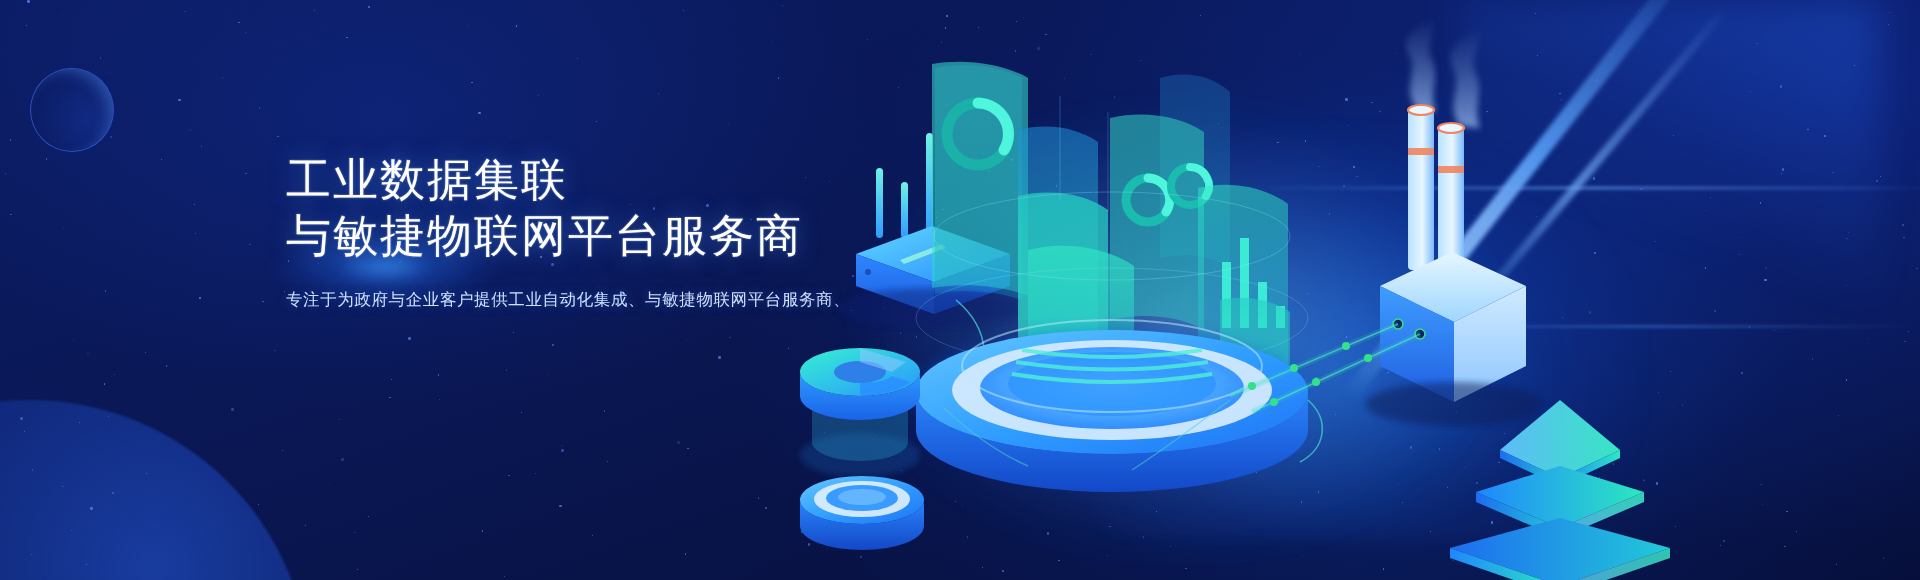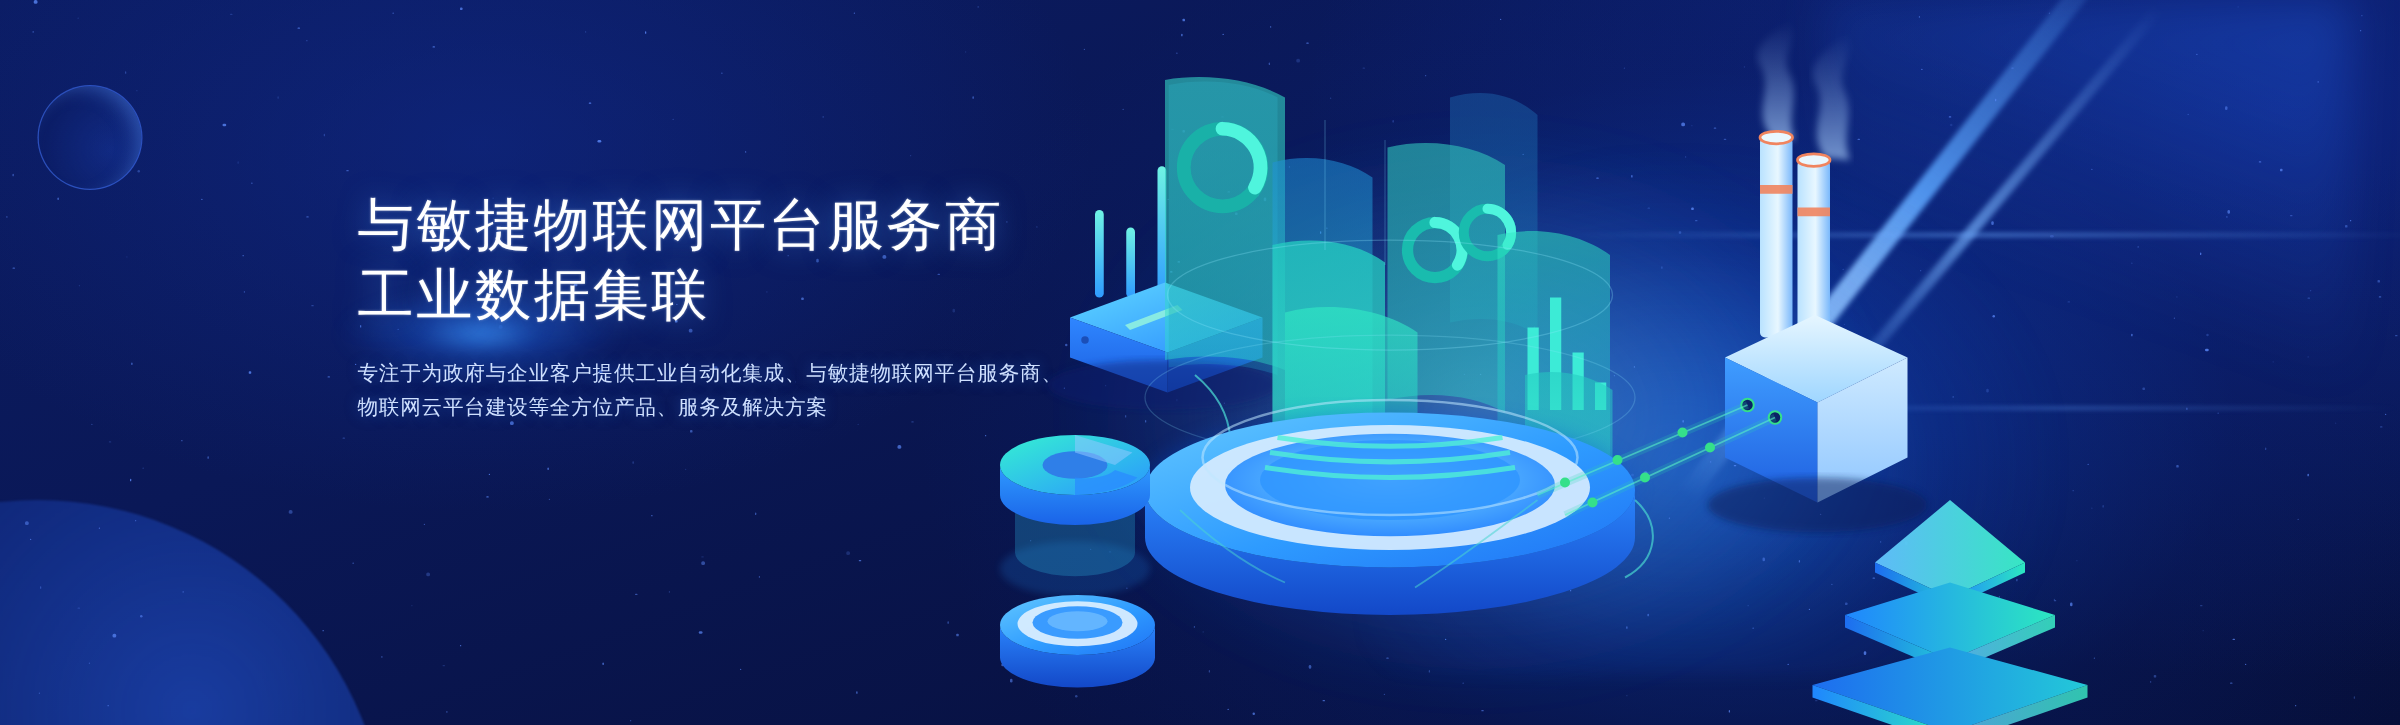--- a/index.html
+++ b/index.html
@@ -420,25 +420,24 @@
         <div class="star" style="left: 438.5px; top: 398.8px; width: 1.4px; height: 1.4px; opacity: 0.42;"></div>
         <div class="star" style="left: 1536.9px; top: 54.9px; width: 1.4px; height: 1.4px; opacity: 0.76;"></div>
         <div class="star" style="left: 1280.7px; top: 438.7px; width: 1.4px; height: 1.4px; opacity: 0.26;"></div>
         <div class="star" style="left: 257.8px; top: 503.6px; width: 1.4px; height: 1.4px; opacity: 0.76;"></div>
         <div class="star" style="left: 1155.9px; top: 510.9px; width: 1.4px; height: 1.4px; opacity: 0.79;"></div>
       </div>
   </div>
 
   <div class="head-glow"></div>
   <div id="copy">
+    <div class="head-line">工业数据集联</div>
     <div class="head-line">与敏捷物联网平台服务商</div>
-    <div class="head-line">工业数据集联</div>
     <div id="sub">
       <div class="sub-line">专注于为政府与企业客户提供工业自动化集成、与敏捷物联网平台服务商、</div>
-      <div class="sub-line">物联网云平台建设等全方位产品、服务及解决方案</div>
     </div>
   </div>
 
   <div id="art">
   <svg viewBox="0 0 1160 580" xmlns="http://www.w3.org/2000/svg">
     <defs>
       <linearGradient id="gRouterTop" x1="0" y1="0" x2="1" y2="1">
         <stop offset="0%" stop-color="#5fd8ff"></stop>
             <stop offset="100%" stop-color="#2a8bff"></stop>
       </linearGradient>

